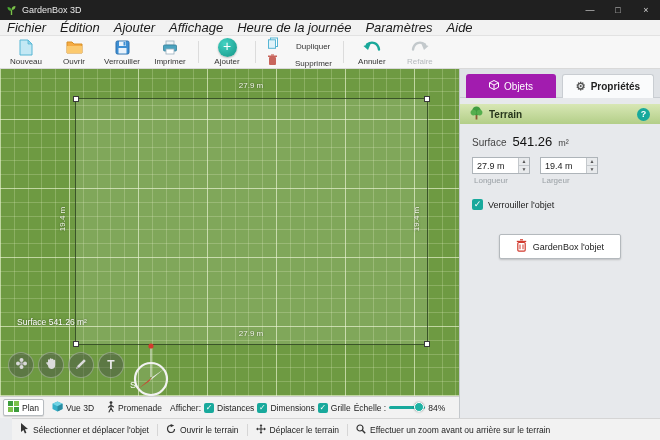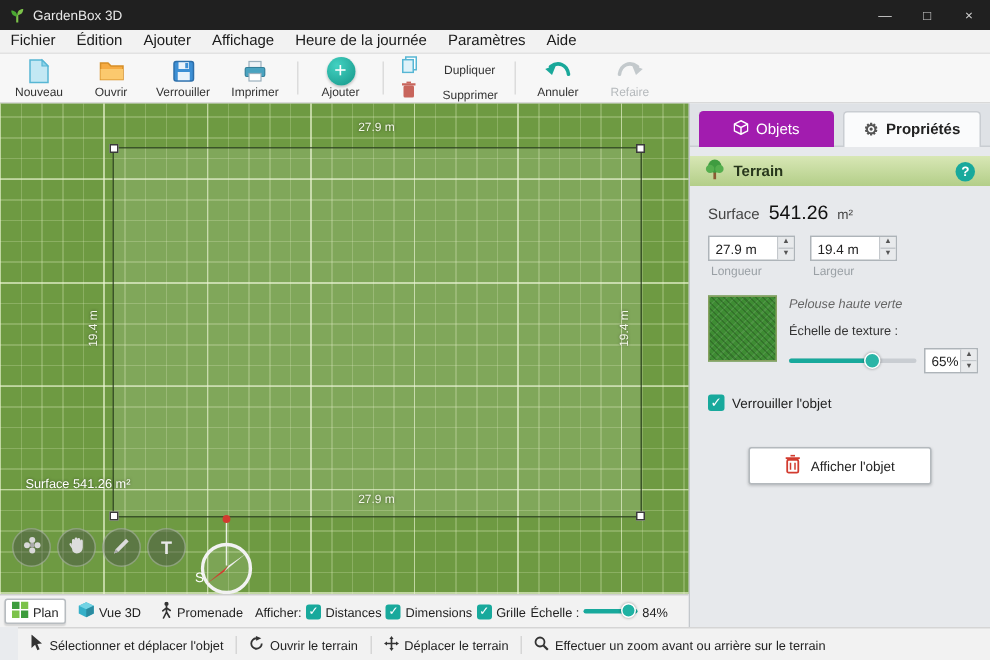--- a/index.html
+++ b/index.html
@@ -7,21 +7,21 @@
   body{font-family:"Liberation Sans",sans-serif;background:#e9ebee;}
   .window{width:660px;height:440px;display:flex;flex-direction:column;}
 
   
   .titlebar{height:20px;background:#202020;display:flex;align-items:center;color:#e8e8e8;font-size:9px;flex:0 0 auto;}
   .title-icon{margin:0 5px 0 6px;display:flex;}
   .win-btns{margin-left:auto;display:flex;height:100%;}
   .win-btn{width:28px;display:flex;align-items:center;justify-content:center;font-size:9px;color:#cfcfcf;cursor:default;}
 
   
-  .menubar{height:16px;background:#f2f2f2;display:flex;align-items:flex-start;font-size:10px;color:#1a1a1a;border-bottom:1px solid #e2e2e2;flex:0 0 auto;}
+  .menubar{height:16px;background:#f2f2f2;display:flex;align-items:flex-start;font-size:13px;color:#1a1a1a;border-bottom:1px solid #e2e2e2;flex:0 0 auto;font-style:italic;}
   .menu-item{padding:0 7px;line-height:16px;}
 
   
   .toolbar{height:33px;background:#f7f7f7;border-bottom:1px solid #d9d9d9;display:flex;align-items:stretch;padding:1px 2px;flex:0 0 auto;}
   .tbtn{width:48px;display:flex;flex-direction:column;align-items:center;justify-content:center;gap:1px;font-size:8px;color:#333;}
   .tbtn .ticon{height:17px;display:flex;align-items:center;justify-content:center;}
   .tbtn.disabled{color:#b5b9bc;}
   .tsep{width:1px;background:#dcdcdc;margin:4px 4px;}
   .tgroup-vert{display:flex;flex-direction:column;justify-content:center;gap:3px;padding:0 7px;}
   .trow{display:flex;align-items:flex-end;gap:17px;font-size:8px;color:#333;}
@@ -387,57 +387,37 @@
               <span>▲</span>
                 <span>▼</span>
             </span>
           </div>
         </div>
         <div class="spin-labels">
           <span>Longueur</span>
           <span>Largeur</span>
         </div>
 
-        <div class="texture-row">
-          <div class="swatch"></div>
-          <div class="tex-col">
-            <div class="tex-name">Pelouse haute verte</div>
-            <div class="tex-scale-label">Échelle de texture :</div>
-            <div class="tex-slider-row">
-              <span class="hslider2">
-                  <span class="fill"></span>
-                  <span class="knob"></span>
-                </span>
-              <div class="spinbox pctbox">
-                <span class="sval">65%</span>
-                <span class="spin-arrows">
-                  <span>▲</span>
-                    <span>▼</span>
-                </span>
-              </div>
-            </div>
-          </div>
-        </div>
 
         <div class="lock-row">
           <span class="cb-lg">✓</span>
           <span>Verrouiller l'objet</span>
         </div>
 
         <div class="del-btn">
           <span>
             <svg width="11" height="13" viewBox="0 0 11 13">
                 <rect x="1.8" y="3.5" width="7.4" height="8.6" rx="1" fill="none" stroke="#d23b2f" stroke-width="1.2"></rect>
                 <line x1="0.8" y1="2.4" x2="10.2" y2="2.4" stroke="#d23b2f" stroke-width="1.2"></line>
                 <line x1="4" y1="0.8" x2="7" y2="0.8" stroke="#d23b2f" stroke-width="1.2"></line>
                 <line x1="4" y1="5.5" x2="4" y2="10.2" stroke="#d23b2f" stroke-width="1"></line>
                 <line x1="7" y1="5.5" x2="7" y2="10.2" stroke="#d23b2f" stroke-width="1"></line>
               </svg>
           </span>
-          <span>Afficher l'objet</span>
+          <span>GardenBox l'objet</span>
         </div>
       </div>
     </div>
   </div>
 
   <div class="statusbar">
     <span class="sitem">
       <span>
         <svg width="9" height="11" viewBox="0 0 9 11">
             <polygon points="1,0 1,9 3.4,6.9 4.9,10.5 6.4,9.8 4.9,6.3 8,6" fill="#333"></polygon>

